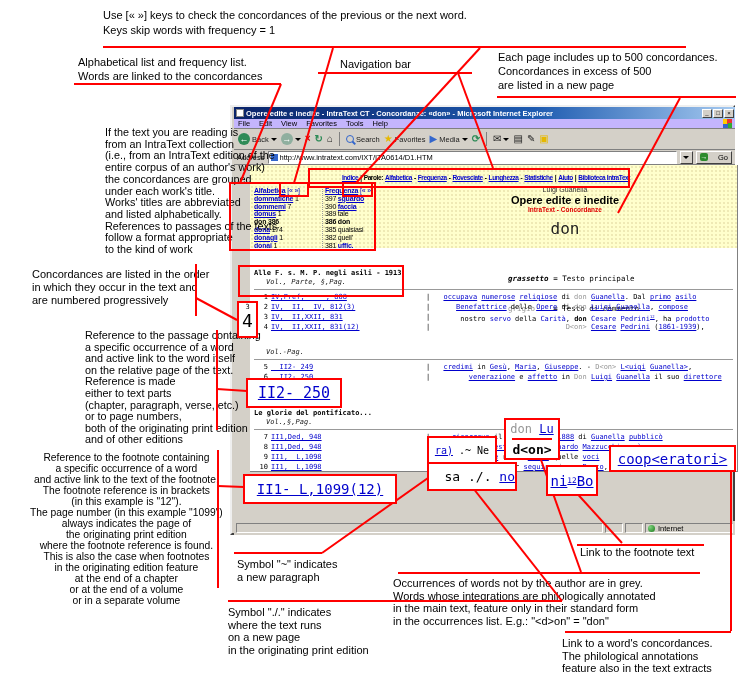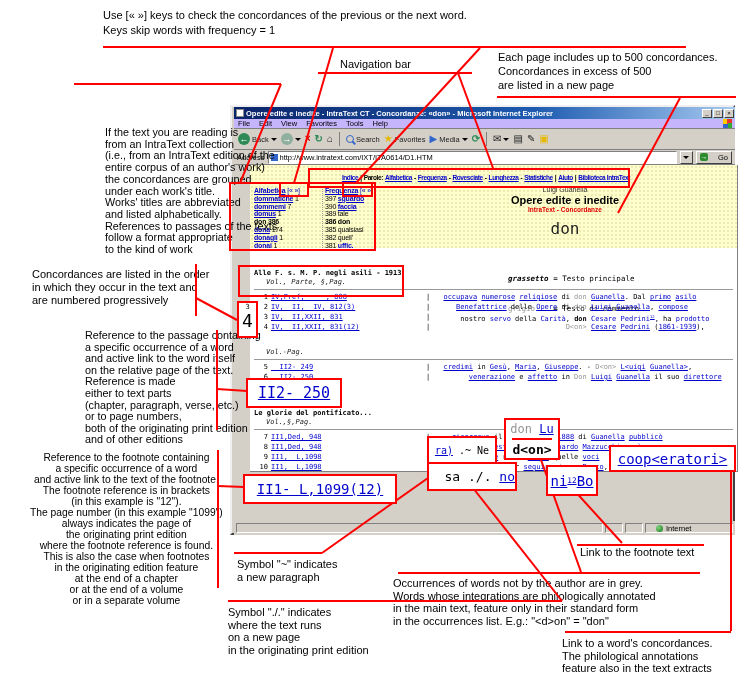--- a/index.html
+++ b/index.html
@@ -144,30 +144,32 @@
           border-color:#fff #404040 #404040 #fff;font-size:6px;text-align:center;line-height:10px;
           box-sizing:border-box;}
   .sb-up{top:0;} .sb-down{bottom:0;}
   .sb-thumb{position:absolute;left:1px;top:13px;width:12px;height:30px;background:#d4d0c8;
             border:1px solid;border-color:#fff #404040 #404040 #fff;box-sizing:border-box;}
   .statusbar{position:absolute;left:2px;top:414px;width:501px;height:14px;background:#d4d0c8;
              display:flex;align-items:center;gap:2px;padding:1px 2px;box-sizing:border-box;}
   .st-pane{height:10px;border:1px solid;border-color:#808080 #fff #fff #808080;box-sizing:border-box;}
   .st-main{flex:1;}
   .st-sm{width:18px;}
-  .st-net{width:88px;display:flex;align-items:center;gap:3px;font-size:7.5px;padding-left:10px;}
+  .st-net{width:88px;display:flex;align-items:center;gap:3px;font-size:7.5px;padding-left:2px;}
   .globe{width:7px;height:7px;border-radius:50%;background:radial-gradient(circle at 30% 30%,#7fd47f,#1a7a1a);flex:none;}
 </style>
 </head>
 <body>
 
 <div class="canvas">
 
   <div class="note" id="note-keys">Use [« »] keys to check the concordances of the previous or the next word.
 Keys skip words with frequency = 1</div>
+  <div class="note" id="note-alpha">Alphabetical list and frequency list.
+Words are linked to the concordances</div>
   <div class="note" id="note-navbar">Navigation bar</div>
   <div class="note" id="note-pagelimit">Each page includes up to 500 concordances.
 Concordances in excess of 500
 are listed in a new page</div>
   <div class="note" id="note-collection">If the text you are reading is
 from an IntraText collection
 (i.e., from an IntraText edition of the
 entire corpus of an author's work)
 the concordances are grouped
 under each work's title.

